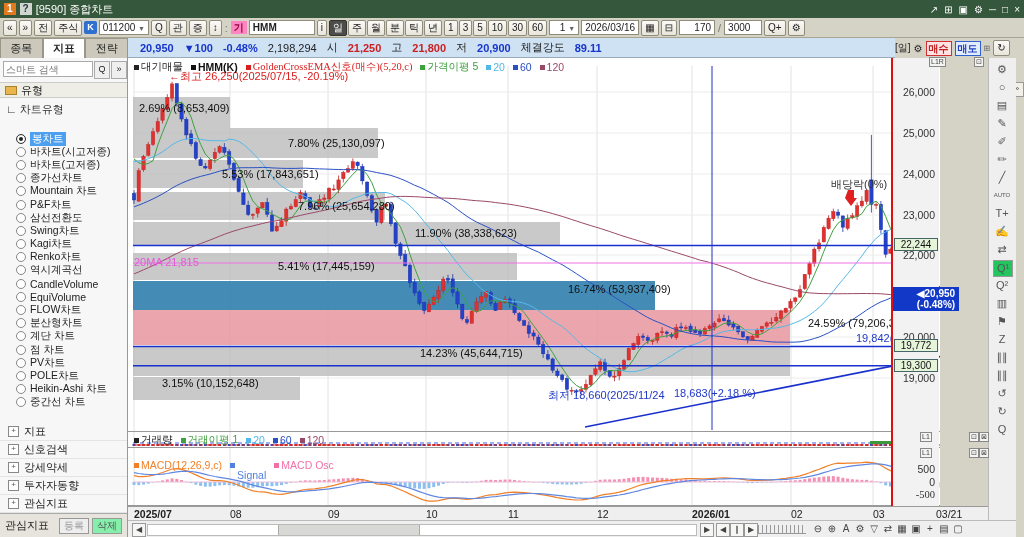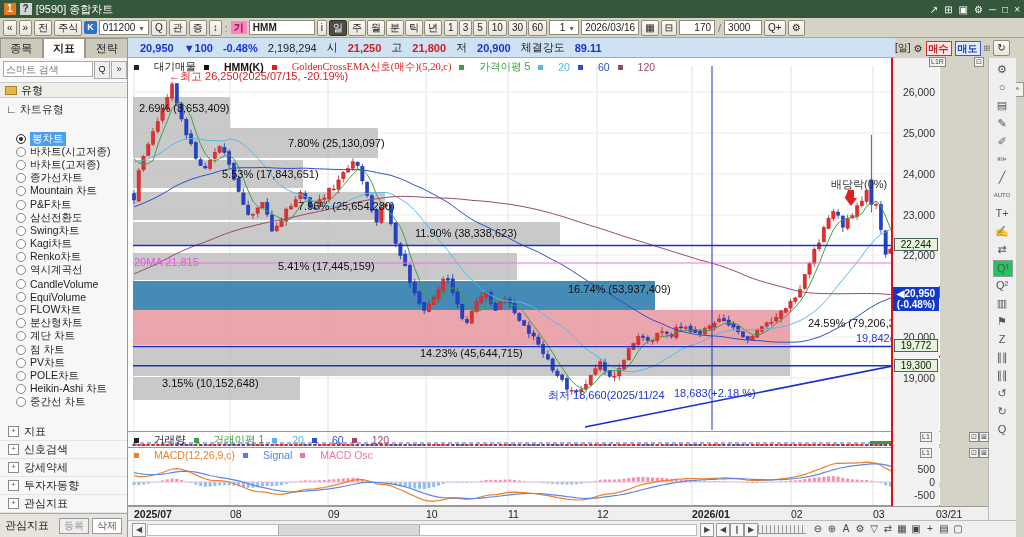--- a/index.html
+++ b/index.html
@@ -50,25 +50,25 @@
   .radio{width:8px;height:8px;border:1px solid #888;border-radius:50%;background:#fff;flex:none;}
   .radio.on{border-color:#333;box-shadow:inset 0 0 0 2px #fff, inset 0 0 0 5px #222;}
   .ctlbl{font-size:10.5px;white-space:nowrap;}
   .ctrow.sel .ctlbl{background:#4da0f0;color:#fff;padding:0 2px;}
   .sections{position:absolute;left:0;top:365px;width:127px;}
   .secrow{height:17px;display:flex;align-items:center;gap:5px;padding-left:8px;border-bottom:1px solid #e4e4e4;font-size:11px;}
   .plus{width:9px;height:9px;border:1px solid #888;background:#fff;font-size:8px;line-height:8px;text-align:center;color:#555;flex:none;}
   .sfooter{position:absolute;left:0;bottom:0;width:127px;height:24px;background:#e6e4dc;border-top:1px solid #aaa;
            display:flex;align-items:center;gap:3px;padding:0 5px;box-sizing:border-box;}
   .fbtn{border:1px solid #999;background:#eee;color:#999;padding:0 4px;height:14px;line-height:13px;font-size:10px;}
-  .fbtn.en{color:#555;background:#ffffff;}
+  .fbtn.en{color:#555;background:#86efac;}
   
   #plot{position:absolute;left:128px;top:58px;background:#fff;}
   .legend{position:absolute;display:flex;gap:8px;align-items:center;font-size:10.5px;white-space:nowrap;z-index:5;}
-  .litem{display:flex;align-items:center;gap:15px;}
+  .litem{display:flex;align-items:center;gap:2px;}
   .sw{width:5px;height:5px;display:inline-block;}
   .yaxis{position:absolute;left:891px;top:58px;width:48px;height:462px;background:#f2f2f2;
          border-left:2px solid #e01010;box-sizing:border-box;}
   .ytick{position:absolute;right:4px;width:42px;text-align:right;font-size:10.5px;color:#333;}
   .lvlbox{position:absolute;left:1px;width:42px;text-align:center;font-size:10px;background:#e6f4da;border:1px solid #466;color:#111;}
   .pmark{position:absolute;left:0px;width:46px;text-align:center;font-size:10px;font-weight:bold;background:#1238c8;color:#fff;line-height:11px;padding:1px 0;}
   .rtools{position:absolute;left:988px;top:58px;width:28px;height:479px;background:#efefef;border-left:1px solid #bbb;box-sizing:border-box;}
   .rt{position:absolute;left:4px;width:18px;height:15px;text-align:center;font-size:11px;color:#555;line-height:15px;}
   .rt.small{font-size:6px;}
   .rt.sel{border:1px solid #999;background:#22c55e;}
@@ -1107,46 +1107,46 @@
         <span style="color: rgb(154, 72, 104);">120</span>
       </span>
     </div>
   <div class="legend" id="legmacd" style="left:134px;top:449px">
       <span class="litem">
         <span class="sw" style="background: rgb(240, 128, 40);"></span>
         <span style="color: rgb(240, 128, 40);">MACD(12,26,9,c)</span>
       </span>
       <span class="litem">
         <span class="sw" style="background: rgb(80, 128, 224);"></span>
-        <span style="color: rgb(80, 128, 224);">Signal</span>
+        <span style="color: rgb(80, 128, 224); margin-top: 20px;">Signal</span>
       </span>
       <span class="litem">
         <span class="sw" style="background: rgb(240, 112, 168);"></span>
         <span style="color: rgb(240, 112, 168);">MACD Osc</span>
       </span>
     </div>
 
   <div class="yaxis" id="yaxis">
       <div class="ytick" style="top: 28px;">26,000</div>
       <div class="ytick" style="top: 69px;">25,000</div>
       <div class="ytick" style="top: 110px;">24,000</div>
       <div class="ytick" style="top: 151px;">23,000</div>
       <div class="ytick" style="top: 191px;">22,000</div>
       <div class="ytick" style="top: 273px;">20,000</div>
       <div class="ytick" style="top: 314px;">19,000</div>
       <div class="lvlbox" style="top: 180.459px;">22,244</div>
       <div class="lvlbox" style="top: 281.457px;">19,772</div>
       <div class="lvlbox" style="top: 300.742px;">19,300</div>
-      <div class="pmark" style="top: 229.328px;">
+      <div class="pmark" style="top: 229.328px; padding-left: 20px;">
         <div>◀20,950</div>
         <div>(-0.48%)</div>
       </div>
       <div class="ytick" style="top: 405px;">500</div>
       <div class="ytick" style="top: 418px;">0</div>
-      <div class="ytick" style="top: 431px;">-500</div>
+      <div class="ytick" style="top: 431px; font-family: Liberation Serif, serif;">-500</div>
     </div>
   <div class="rtools" id="rtools">
       <span class="rt" style="top: 4px;">⚙</span>
       <span class="rt" style="top: 22px;">○</span>
       <span class="rt" style="top: 40px;">▤</span>
       <span class="rt" style="top: 58px;">✎</span>
       <span class="rt" style="top: 76px;">✐</span>
       <span class="rt" style="top: 94px;">✏</span>
       <span class="rt" style="top: 112px;">╱</span>
       <span class="rt small" style="top: 130px;">AUTO</span>

